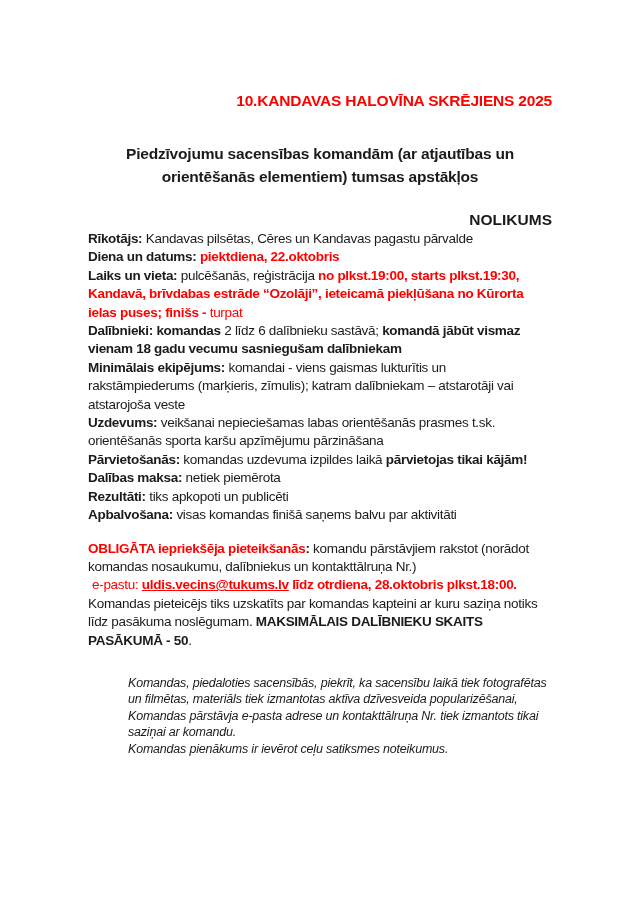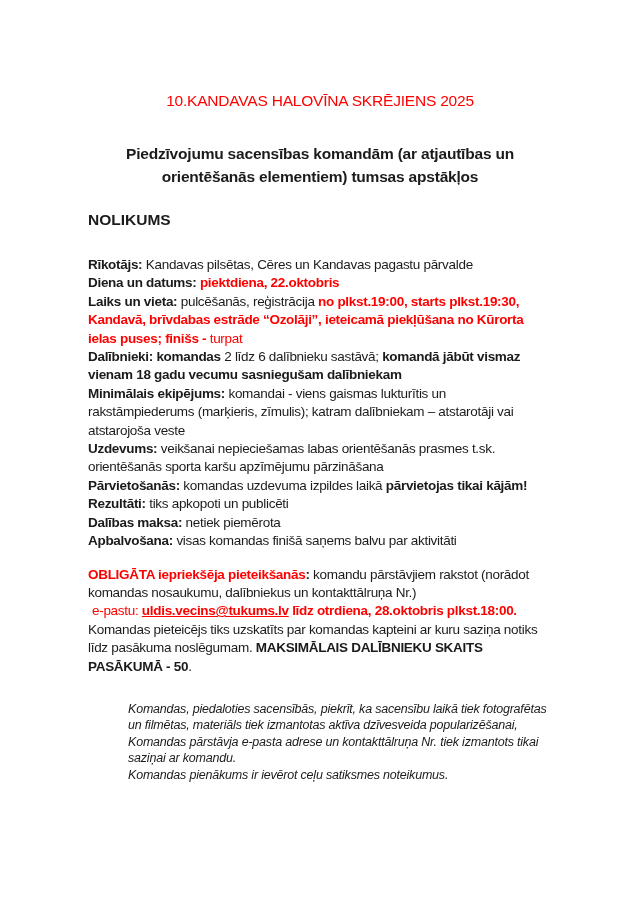--- a/index.html
+++ b/index.html
@@ -9,45 +9,44 @@
     color:#1b1b1b;
     -webkit-font-smoothing:antialiased;
   }
   .page{
     box-sizing:border-box;
     width:636px;height:900px;
     padding:91px 84px 0 88px;
     background:#ffffff;
   }
   .doc-title{
-    text-align:center;
-    font-weight:normal;
+    text-align:right;
+    font-weight:bold;
     font-size:15.5px;
     line-height:20px;
     letter-spacing:-0.2px;
     color:var(--red,#ff0000);
   }
   .doc-subtitle{
     text-align:center;
     font-weight:bold;
     font-size:15.5px;
     line-height:23px;
     letter-spacing:-0.2px;
     margin-top:31px;
     white-space:pre-line;
   }
   .doc-section-heading{
-    text-align:left;
+    text-align:right;
     font-weight:bold;
     font-size:15.5px;
     line-height:20px;
     margin-top:22px;
   }
   .body-block{
-    margin-top:26px;
     font-size:13.5px;
     line-height:18.4px;
     letter-spacing:-0.3px;
   }
   .body-block p{margin:0;}
   .body-block p.gap{margin-top:15px;}
   .body-block p.indent{padding-left:4px;}
   .notes-block{
     margin-top:25px;
     font-size:12.5px;
@@ -70,22 +69,22 @@
 orientēšanās elementiem) tumsas apstākļos</div>
   <div class="doc-section-heading">NOLIKUMS</div>
   <div class="body-block">
       <p><span class="b">Rīkotājs: </span><span>Kandavas pilsētas, Cēres un Kandavas pagastu pārvalde</span></p>
       <p><span class="b">Diena un datums: </span><span class="b r">piektdiena, 22.oktobris</span></p>
       <p><span class="b">Laiks un vieta: </span><span>pulcēšanās, reģistrācija </span><span class="b r">no plkst.19:00, starts plkst.19:30, Kandavā, brīvdabas estrāde “Ozolāji”, ieteicamā piekļūšana no Kūrorta ielas puses; finišs - </span><span class="r">turpat</span></p>
       <p><span class="b">Dalībnieki: komandas </span><span>2 līdz 6 dalībnieku sastāvā; </span><span class="b">komandā jābūt vismaz vienam 18 gadu vecumu sasniegušam dalībniekam</span></p>
       <p><span class="b">Minimālais ekipējums: </span><span>komandai - viens gaismas lukturītis un rakstāmpiederums (marķieris, zīmulis); katram dalībniekam – atstarotāji vai atstarojoša veste</span></p>
       <p><span class="b">Uzdevums: </span><span>veikšanai nepieciešamas labas orientēšanās prasmes t.sk. orientēšanās sporta karšu apzīmējumu pārzināšana</span></p>
       <p><span class="b">Pārvietošanās: </span><span>komandas uzdevuma izpildes laikā </span><span class="b">pārvietojas tikai kājām!</span></p>
+      <p><span class="b">Dalības maksa: </span><span>netiek piemērota</span></p>
       <p><span class="b">Rezultāti: </span><span>tiks apkopoti un publicēti</span></p>
-      <p><span class="b">Dalības maksa: </span><span>netiek piemērota</span></p>
       <p><span class="b">Apbalvošana: </span><span>visas komandas finišā saņems balvu par aktivitāti</span></p>
       <p class="gap"><span class="b r">OBLIGĀTA iepriekšēja pieteikšanās</span><span class="b">: </span><span>komandu pārstāvjiem rakstot (norādot komandas nosaukumu, dalībniekus un kontakttālruņa Nr.)</span></p>
       <p class="indent"><span class="r">e-pastu: </span><span class="b r u">uldis.vecins@tukums.lv</span><span class="r"> </span><span class="b r">līdz otrdiena, 28.oktobris plkst.18:00.</span></p>
       <p><span>Komandas pieteicējs tiks uzskatīts par komandas kapteini ar kuru saziņa notiks līdz pasākuma noslēgumam. </span><span class="b">MAKSIMĀLAIS DALĪBNIEKU SKAITS PASĀKUMĀ - 50</span><span>.</span></p>
     </div>
   <div class="notes-block">
       <p><span>Komandas, piedaloties sacensībās, piekrīt, ka sacensību laikā tiek fotografētas un filmētas, materiāls tiek izmantotas aktīva dzīvesveida popularizēšanai,</span></p>
       <p><span>Komandas pārstāvja e-pasta adrese un kontakttālruņa Nr. tiek izmantots tikai saziņai ar komandu.</span></p>
       <p><span>Komandas pienākums ir ievērot ceļu satiksmes noteikumus.</span></p>
     </div>

